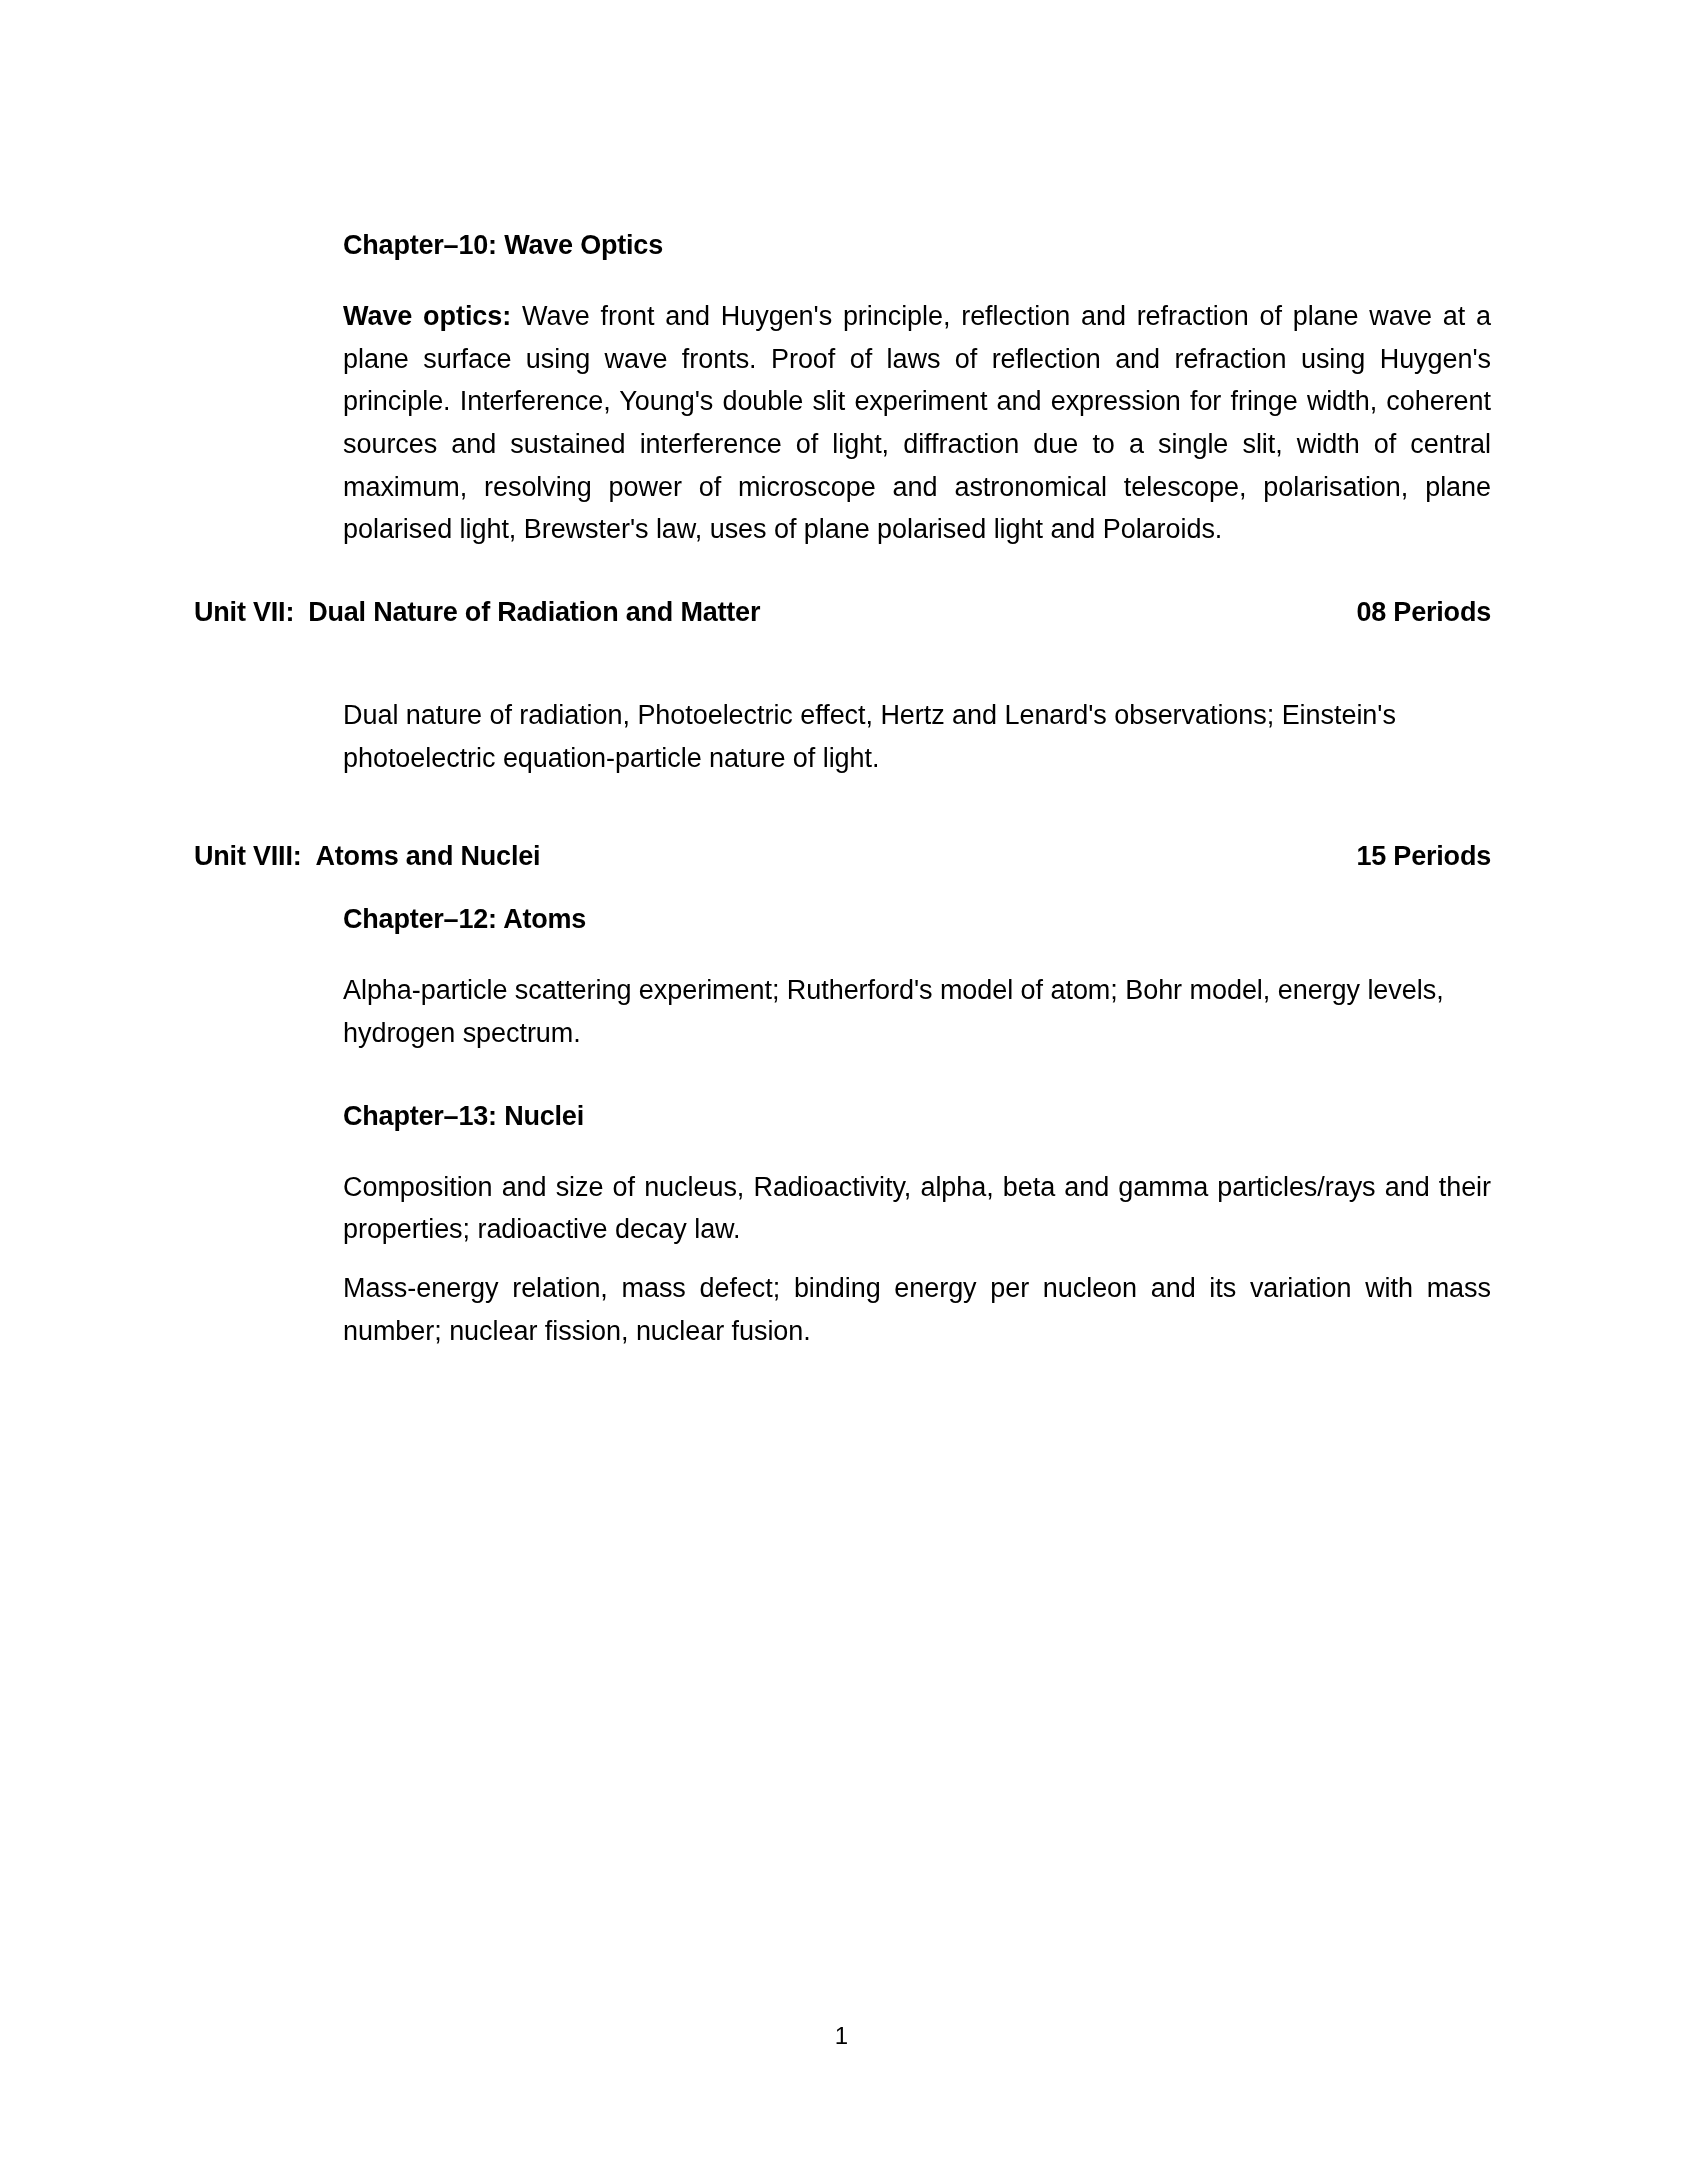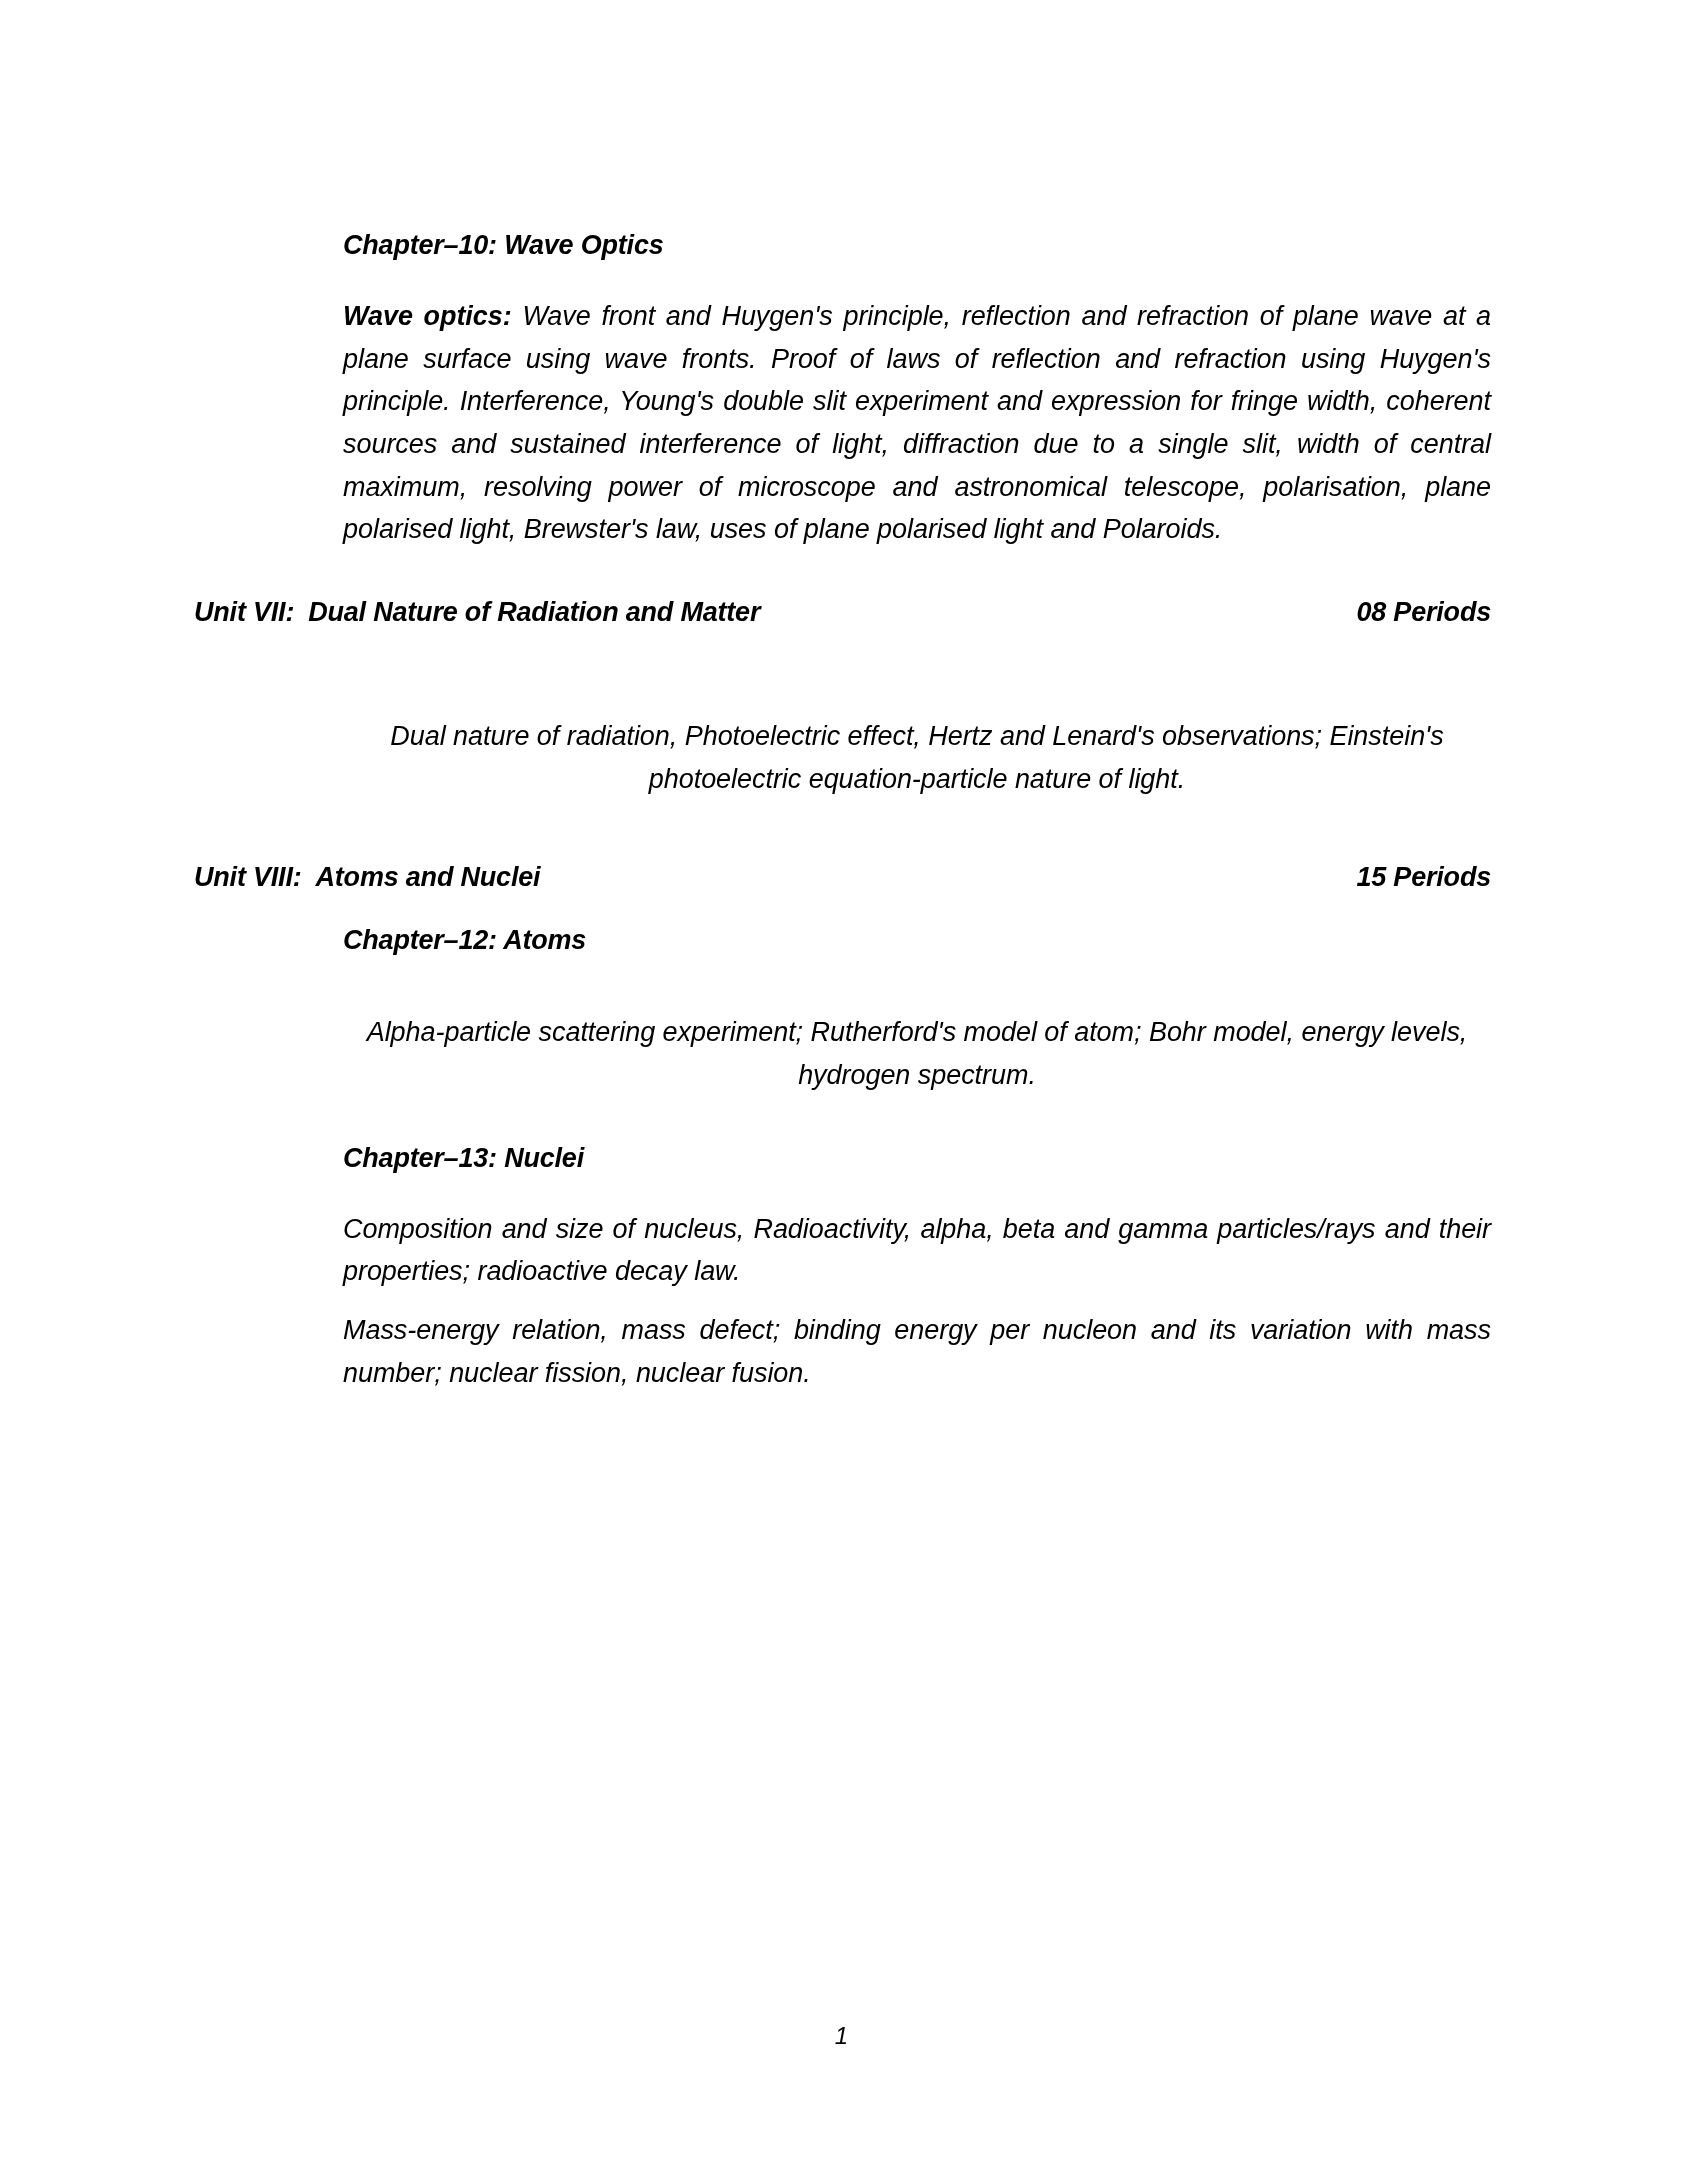--- a/index.html
+++ b/index.html
@@ -15,21 +15,20 @@
     position: relative;
     overflow: hidden;
   }
   .page {
     position: absolute;
     left: 0; top: 0;
     width: 1683px;
     height: 1648px;
     box-sizing: border-box;
     padding: 14px;
-    font-style: italic;
   }
   
   .content {
     position: absolute;
     left: 194px;
     top: 230px;
     width: 1297px;
   }
   
   .unit-row {
@@ -69,21 +68,21 @@
     padding: 0;
   }
   .para {
     font-size: 27px;
     line-height: 1.58;
     text-align: justify;
     margin: 0;
     padding: 0;
     letter-spacing: -0.05px;
   }
-  .para.nojust { text-align: center; margin-top: 21px; }
+  .para.nojust { text-align: left; }
   .para b { font-weight: bold; }
   .gap-lg { height: 46px; }
   .gap-md { height: 34px; }
   .gap-sm { height: 22px; }
   .gap-xs { height: 16px; }
   .page-number {
     position: absolute;
     left: 0;
     top: 2022px;
     width: 1683px;

